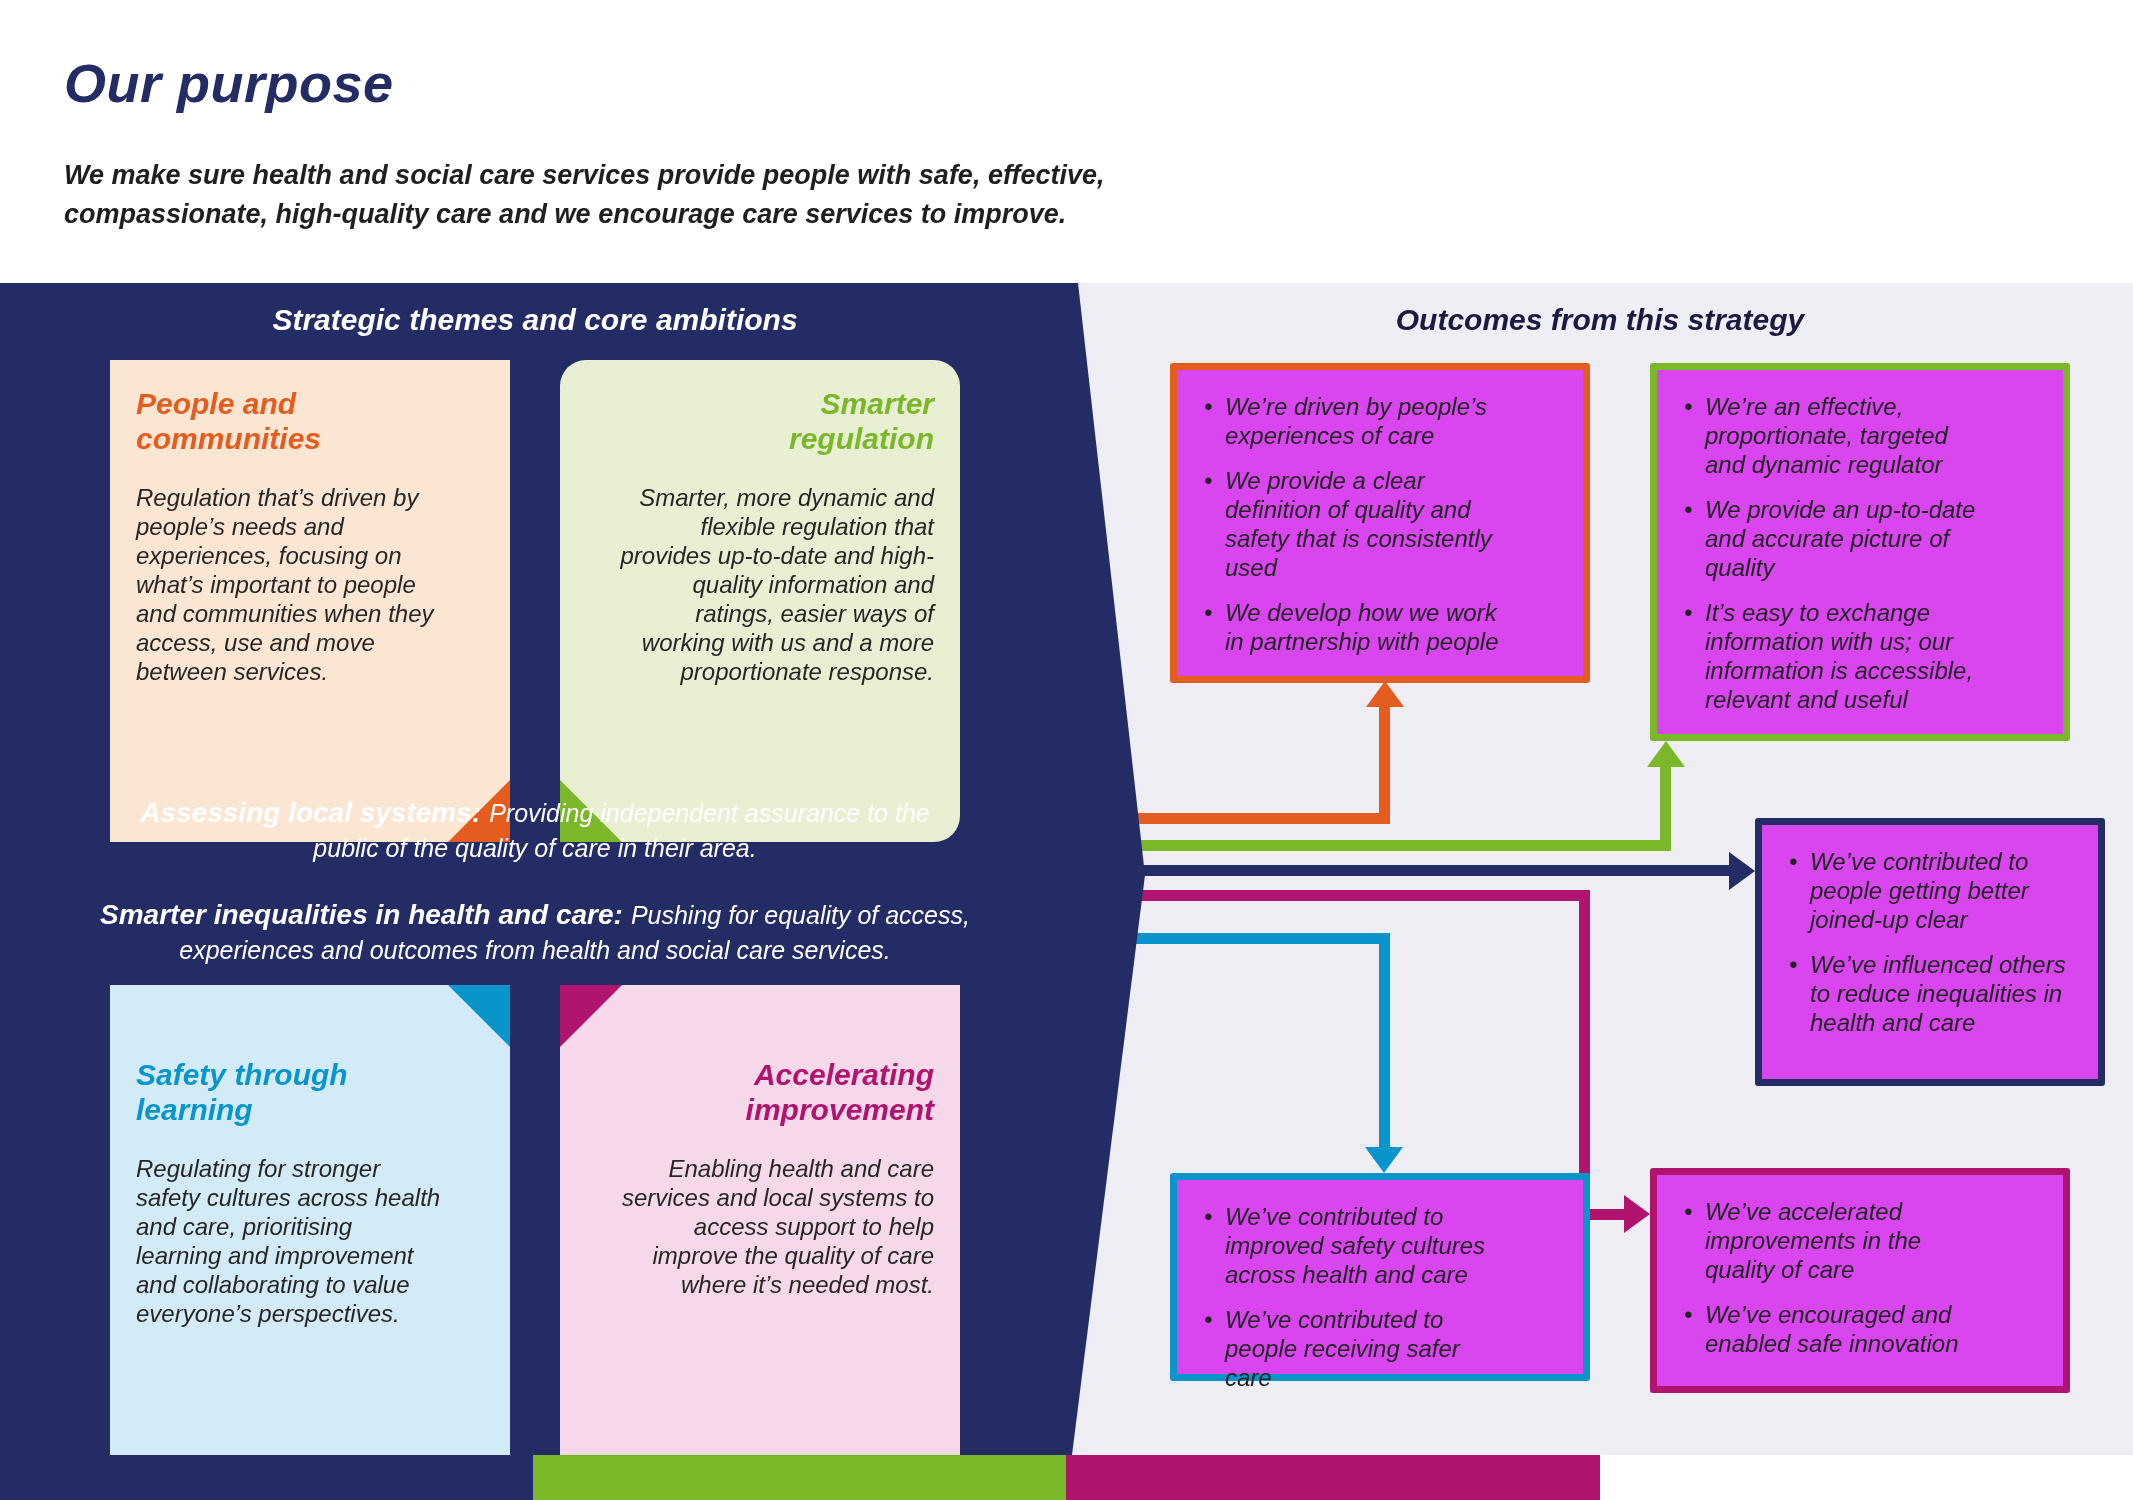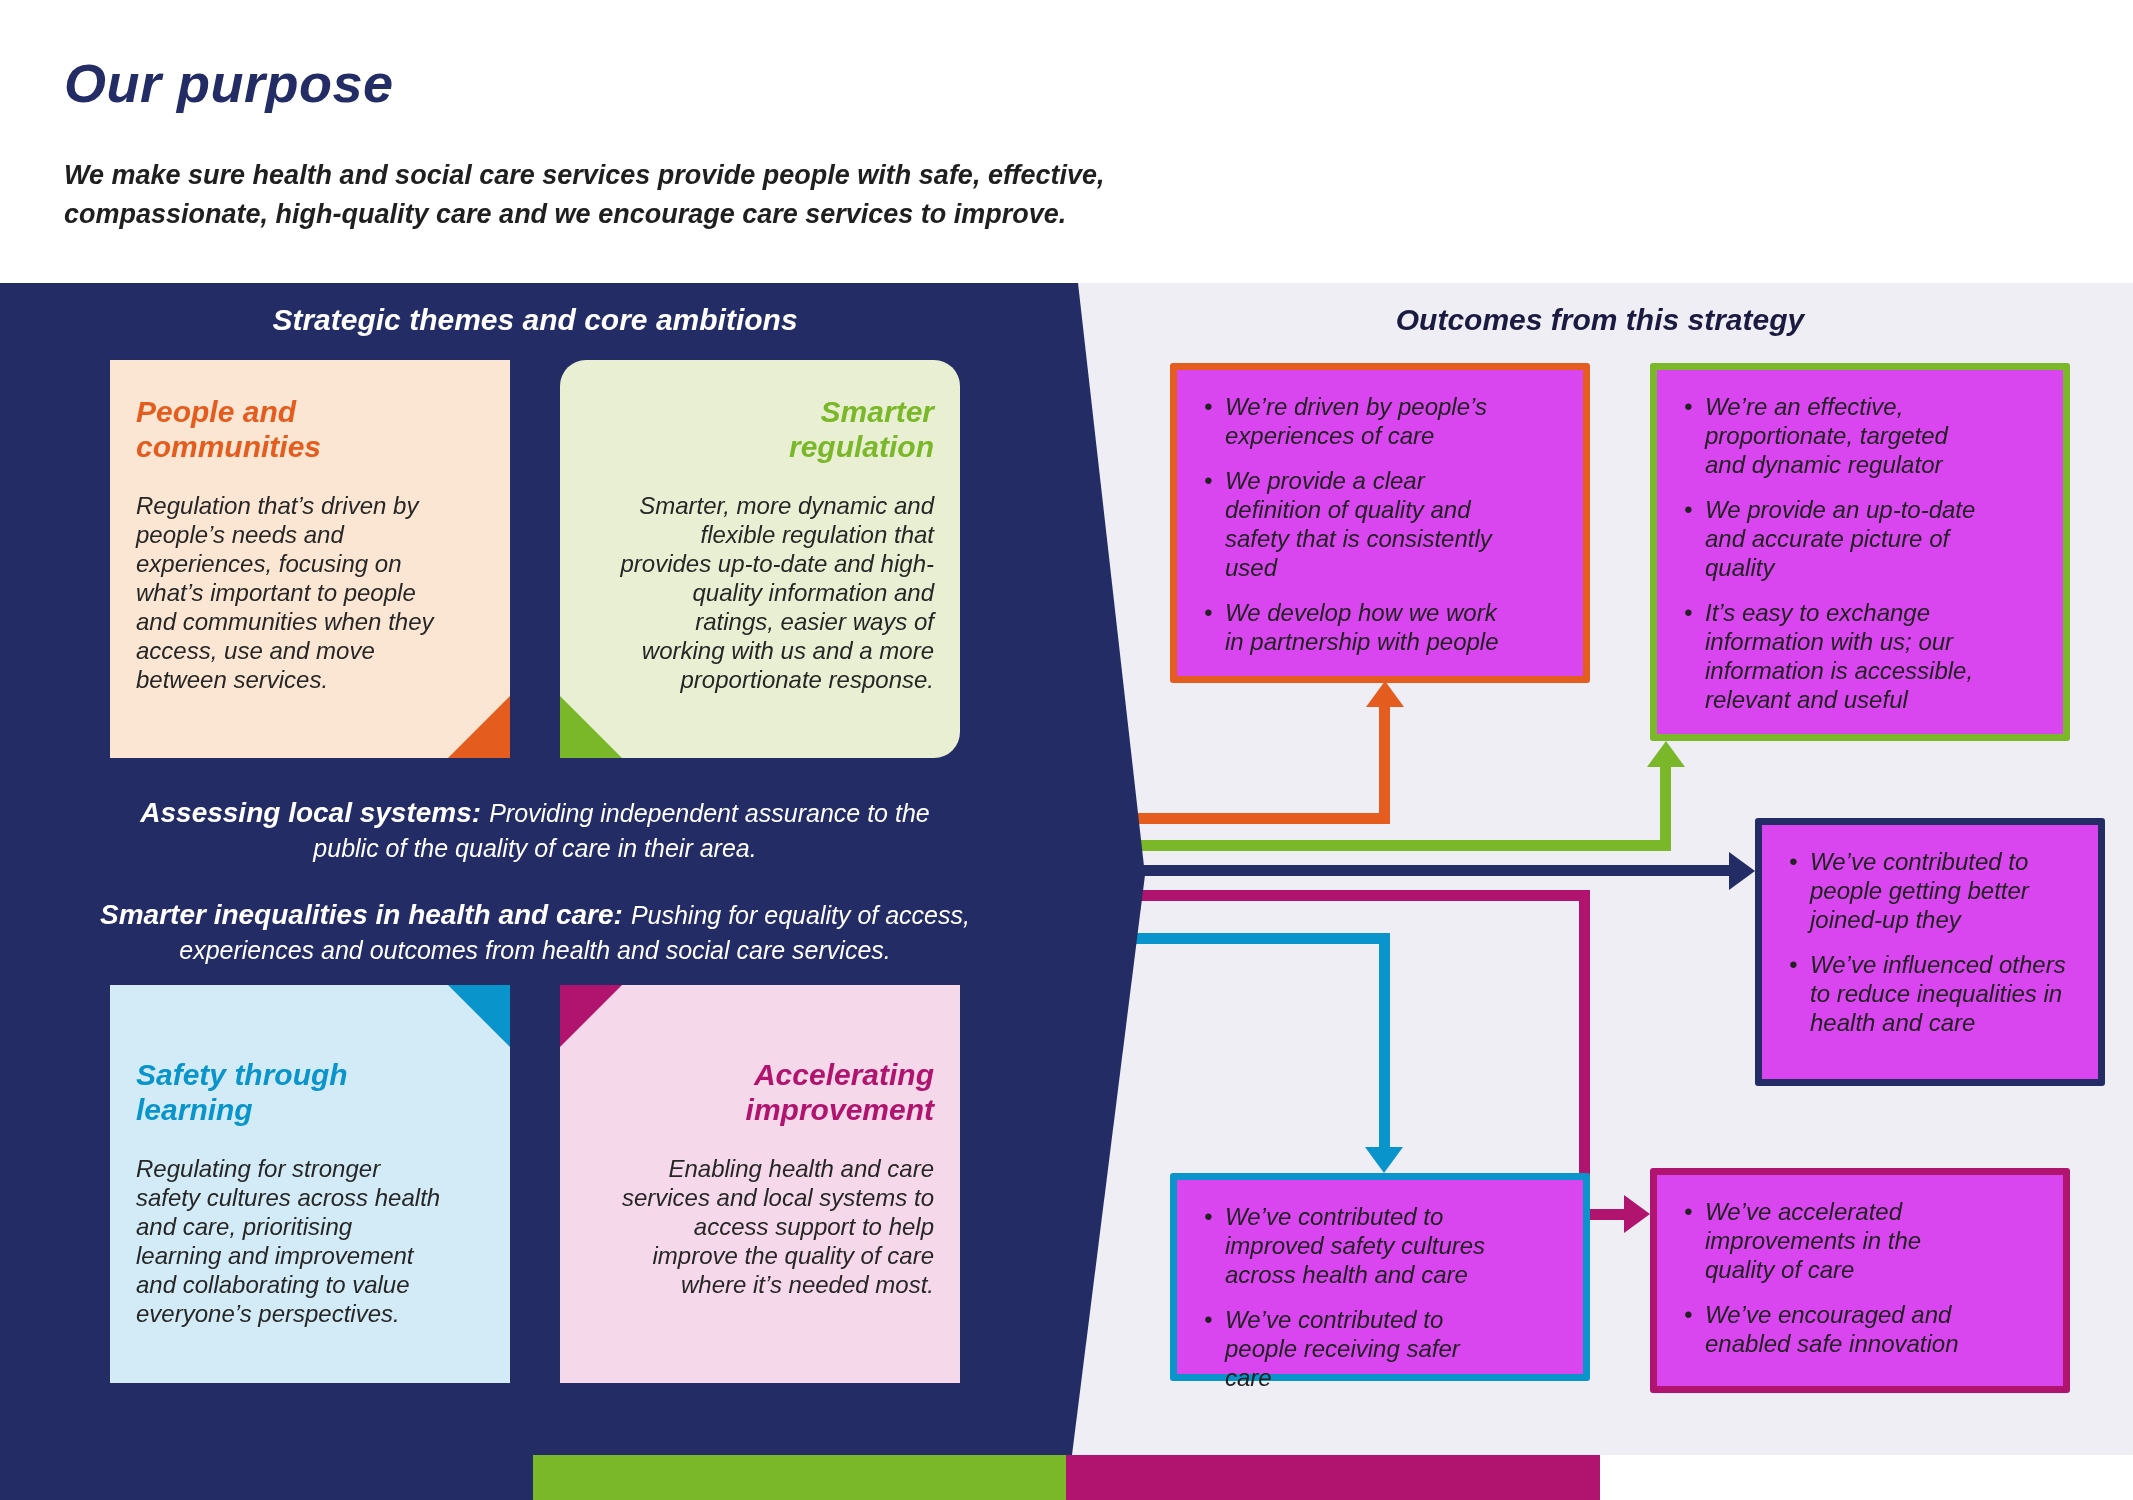--- a/index.html
+++ b/index.html
@@ -26,21 +26,21 @@
   
   .main{position:absolute;left:0;top:283px;width:2133px;height:1172px;}
   .right-bg{position:absolute;left:1000px;top:0;width:1133px;height:1172px;background:var(--panel-bg);z-index:0;}
   .navy-panel{position:absolute;left:0;top:0;width:1145px;height:1172px;background:var(--navy);z-index:3;
     clip-path:polygon(0 0,1078px 0,1145px 592px,1072px 1172px,0 1172px);}
 
   .strategic-heading{position:absolute;left:85px;top:20px;width:900px;text-align:center;color:#fff;font-size:30px;font-weight:700;}
   .outcomes-heading{position:absolute;left:1150px;top:20px;width:900px;text-align:center;color:#1b1b42;font-size:30px;font-weight:700;z-index:2;}
 
   
-  .card{position:absolute;width:400px;height:398px;padding:34px 26px;}
+  .card{position:absolute;width:400px;height:482px;padding:26px 26px;}
   .card-people{left:110px;top:77px;background:var(--peach-bg);}
   .card-smarter{left:560px;top:77px;background:var(--greencard-bg);text-align:right;border-radius:26px;}
   .card-safety{left:110px;top:702px;background:var(--bluecard-bg);padding-top:72px;}
   .card-accel{left:560px;top:702px;background:var(--pinkcard-bg);text-align:right;padding-top:72px;}
   .card-title{font-size:30px;font-weight:700;line-height:1.18;margin-bottom:26px;}
   .card-people .card-title{color:var(--orange);max-width:240px;}
   .card-smarter .card-title{color:var(--green);max-width:200px;margin-left:auto;}
   .card-safety .card-title{color:var(--blue);max-width:240px;}
   .card-accel .card-title{color:var(--magenta);max-width:230px;margin-left:auto;}
   .card-body{font-size:24px;color:var(--ink);line-height:29px;max-width:305px;}
@@ -147,21 +147,21 @@
     <div class="obox obox-smarter">
       <ul>
         <li>We’re an effective, proportionate, targeted and dynamic regulator</li>
         <li>We provide an up-to-date and accurate picture of quality</li>
         <li>It’s easy to exchange information with us; our information is accessible, relevant and useful</li>
       </ul>
     </div>
 
     <div class="obox obox-systems">
       <ul>
-        <li>We’ve contributed to people getting better joined-up they</li>
+        <li>We’ve contributed to people getting better joined-up clear</li>
         <li>We’ve influenced others to reduce inequalities in health and care</li>
       </ul>
     </div>
 
     <div class="obox obox-safety">
       <ul>
         <li>We’ve contributed to improved safety cultures across health and care</li>
         <li>We’ve contributed to people receiving safer care</li>
       </ul>
     </div>

